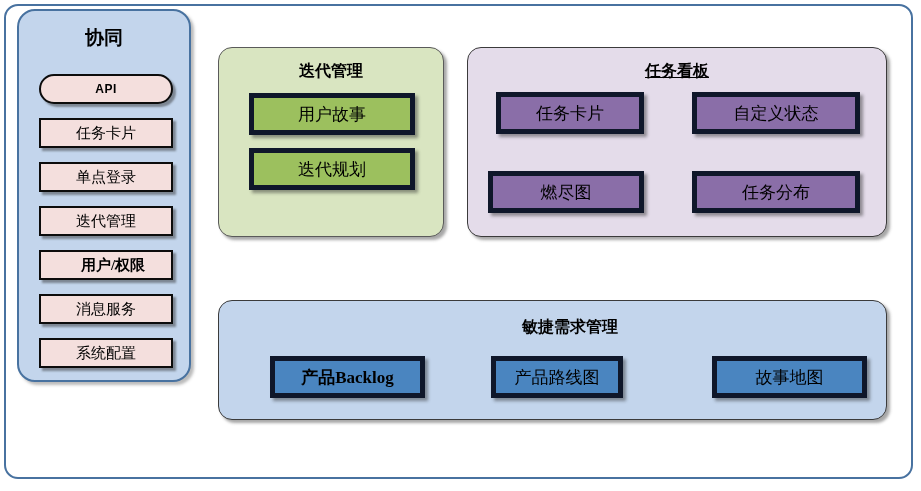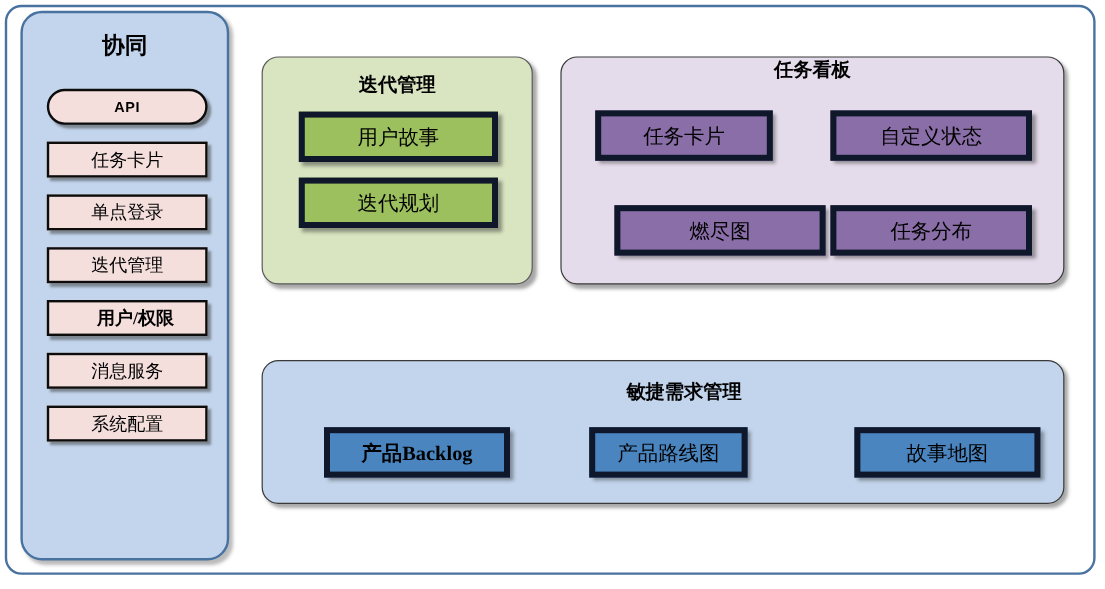--- a/index.html
+++ b/index.html
@@ -48,21 +48,21 @@
     color: #000000;
     font-family: "Liberation Sans", "DejaVu Sans", sans-serif;
   }
 
   
   .sidebar {
     position: absolute;
     left: 17px;
     top: 9px;
     width: 174px;
-    height: 458px;
+    height: 373px;
     background: #c3d5ec;
     border: 2px solid #4872a0;
     border-radius: 18px;
     box-sizing: border-box;
     box-shadow: 3px 3px 3px rgba(60,60,60,0.35);
   }
   .sidebar-title {
     position: absolute;
     left: 0;
     right: 0;
@@ -143,22 +143,23 @@
   
   .panel-taskboard {
     left: 467px;
     top: 47px;
     width: 420px;
     height: 190px;
     background: #e4dcea;
     border-color: #3b3b3b;
   }
   .panel-taskboard .panel-title {
-    top: 0;
+    top: 13px;
     font-size: 16px;
+    text-decoration: underline;
   }
 
   
   .panel-agile {
     left: 218px;
     top: 300px;
     width: 669px;
     height: 120px;
     background: #c3d5ec;
     border-color: #3b3b3b;
@@ -217,21 +218,21 @@
   </div>
 
   <div class="panel panel-taskboard">
     <div class="panel-title">任务看板</div>
     <div class="chip chip-purple" style="left:28px; top:44px; width:148px; height:42px;">
       <span>任务卡片</span>
     </div>
     <div class="chip chip-purple" style="left:224px; top:44px; width:168px; height:42px;">
       <span>自定义状态</span>
     </div>
-    <div class="chip chip-purple" style="left:44px; top:123px; width:176px; height:42px;">
+    <div class="chip chip-purple" style="left:20px; top:123px; width:156px; height:42px;">
       <span>燃尽图</span>
     </div>
     <div class="chip chip-purple" style="left:224px; top:123px; width:168px; height:42px;">
       <span>任务分布</span>
     </div>
   </div>
 
   <div class="panel panel-agile">
     <div class="panel-title">敏捷需求管理</div>
     <div class="chip chip-blue chip-mixed" style="left:51px; top:55px; width:155px; height:42px;">

